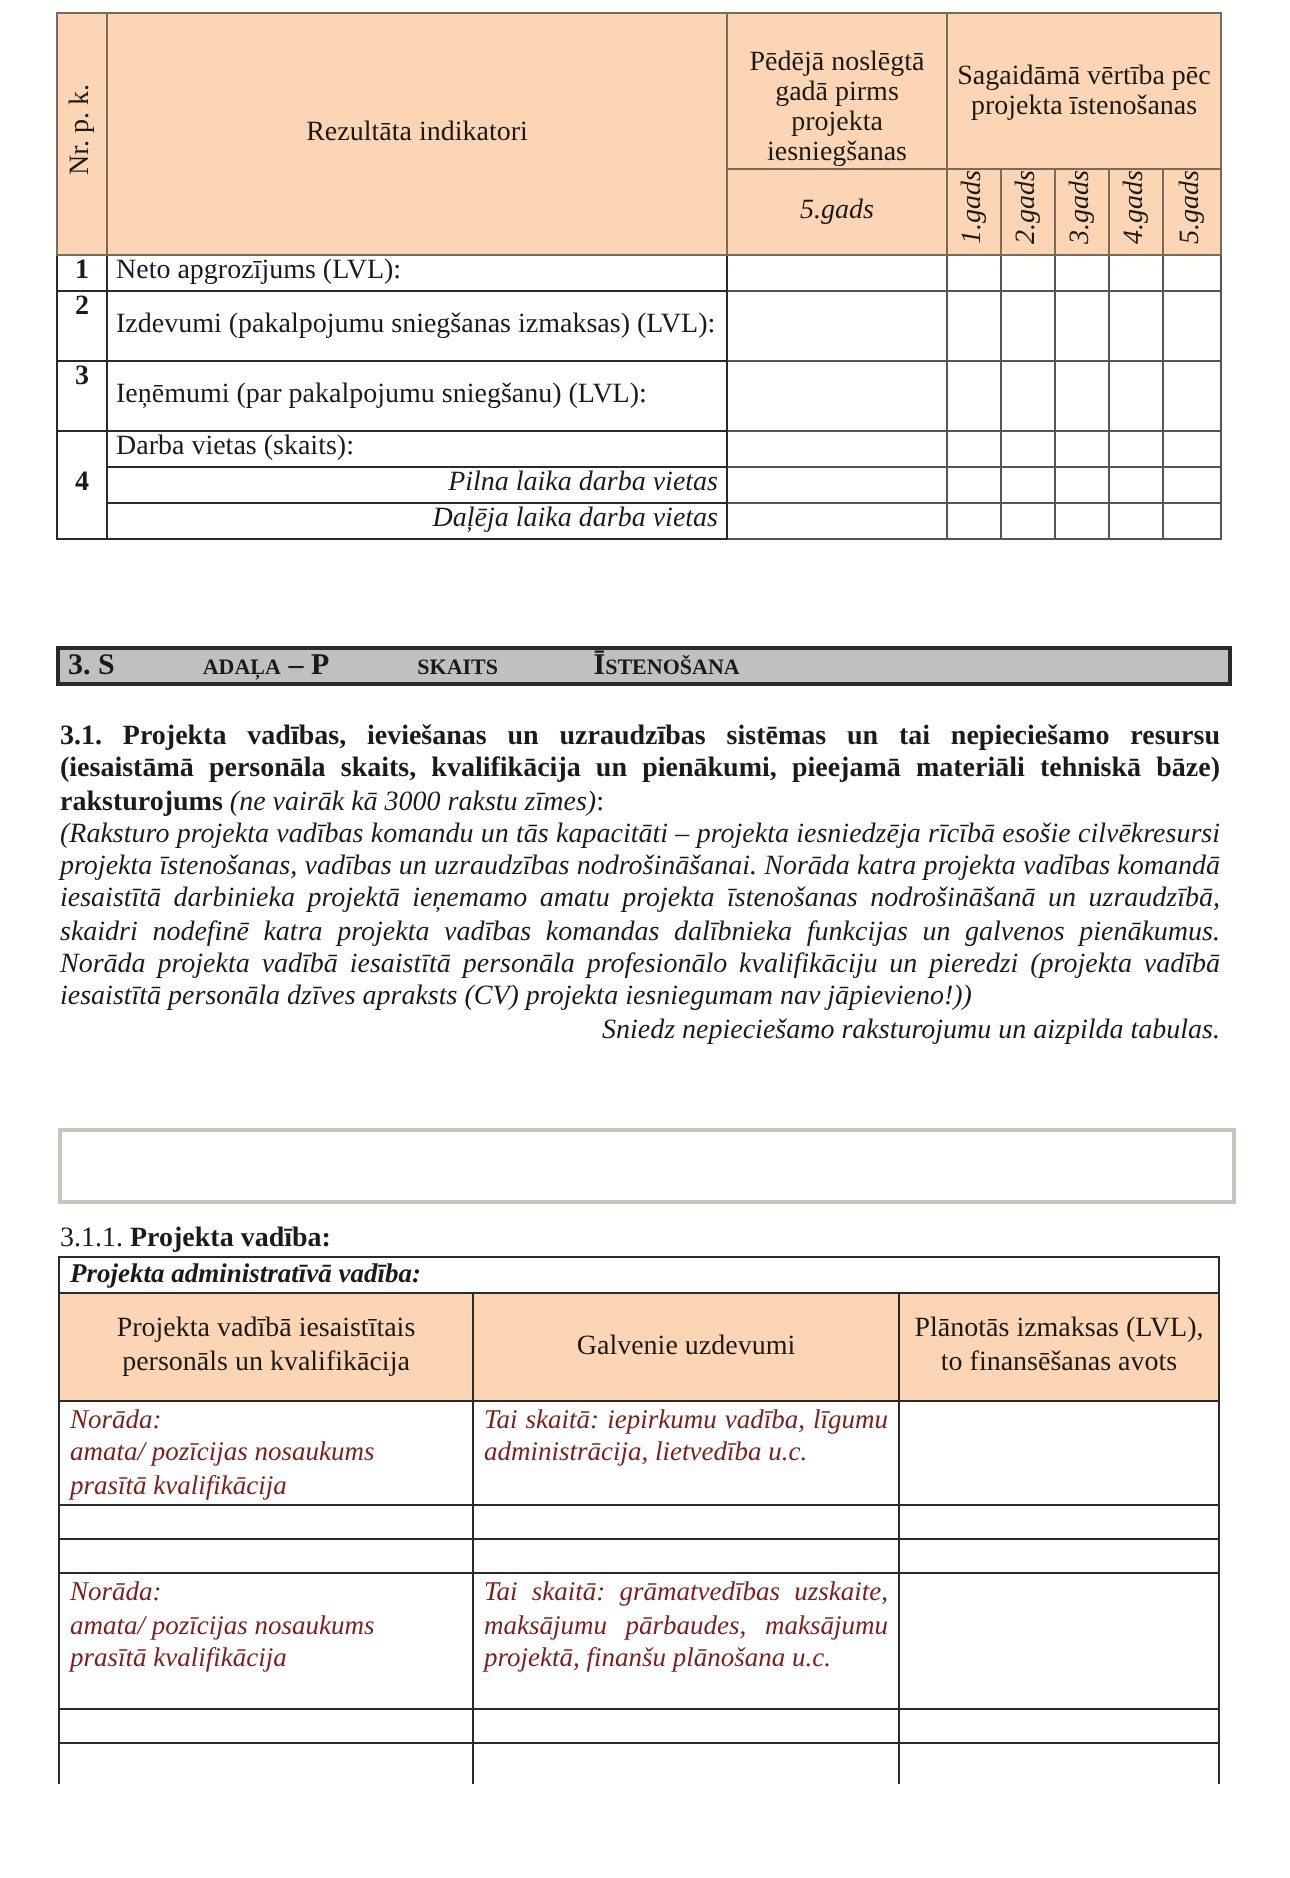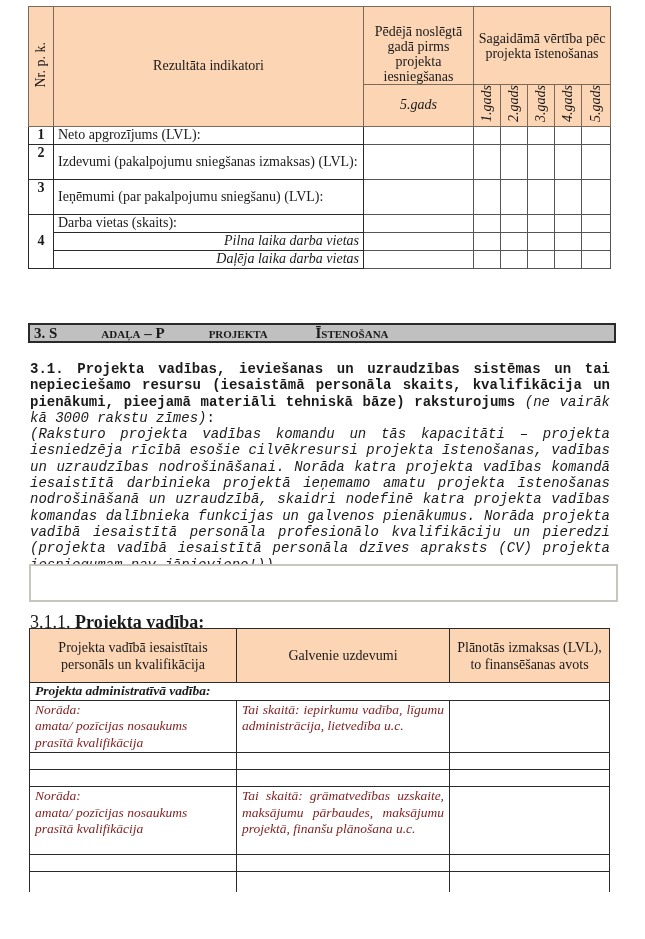--- a/index.html
+++ b/index.html
@@ -25,26 +25,26 @@
   #sec-head {
     left: 28px; top: 323px; width: 588px; height: 20px;
     background: #c0c0c0; border: 2px solid #2a2a2a; box-sizing: border-box;
     font-weight: bold; font-size: 15px; line-height: 17px; padding-left: 4px;
   }
   #sec-head .sc { font-variant: small-caps; padding-left: 44px; }
   
   #para { left: 30px; top: 361px; width: 580px; font-size: 14px; line-height: 16.3px; text-align: justify; }
   #para .b { font-weight: bold; }
   #para .i { font-style: italic; }
-  #para p { margin: 0; font-family: Liberation Mono, monospace; }
+  #para p { margin: 0; }
   #answer-box {
     left: 29px; top: 564px; width: 589px; height: 38px;
     border: 2px solid #c8c6bc; box-sizing: border-box; background: #fff;
   }
-  #sub-head { left: 30px; top: 612px; font-size: 18px; }
+  #sub-head { left: 30px; top: 612px; font-size: 14px; }
   #sub-head .b { font-weight: bold; }
   
   #t2 { left: 29px; top: 628px; width: 580px; }
   #t2 td { border: 1.4px solid #2a2a2a; padding: 1px 5px; vertical-align: top; font-size: 13.5px; line-height: 16.5px; }
   #t2 td.hd { background: #fcd5b5; text-align: center; vertical-align: middle; font-size: 14px; line-height: 17px; }
   #t2 td.group { font-weight: bold; font-style: italic; padding-top: 0; padding-bottom: 0; }
   #t2 .i { font-style: italic; color: #7f1d1d; }
   #t2 .just { text-align: justify; text-align-last: left; }
   #t2 tr.blank td { height: 16px; padding: 0; }
   #t2 tr.open td { border-bottom: none; height: 18px; }
@@ -136,21 +136,21 @@
         <td class="cell yr"></td>
         <td class="cell yr"></td>
         <td class="cell yr"></td>
         <td class="cell yr"></td>
   </tr>
 </tbody>
   </table>
 
 <div id="sec-head" class="abs">
   <span>3.</span>
-  <span>S</span><span class="sc">adaļa – </span><span>P</span><span class="sc">projekta </span><span class="sc">Īstenošana</span>
+  <span>S</span><span class="sc">adaļa – </span><span>P</span><span class="sc">skaits </span><span class="sc">Īstenošana</span>
 </div>
 
 <div id="para" class="abs">
   <p>
     <span class="b">3.1. Projekta vadības, ieviešanas un uzraudzības sistēmas un tai nepieciešamo resursu (iesaistāmā personāla skaits, kvalifikācija un pienākumi, pieejamā materiāli tehniskā bāze) raksturojums</span><span class="i"> (ne vairāk kā 3000 rakstu zīmes)</span><span>:</span>
   </p>
   <p class="i">(Raksturo projekta vadības komandu un tās kapacitāti – projekta iesniedzēja rīcībā esošie cilvēkresursi projekta īstenošanas, vadības un uzraudzības nodrošināšanai. Norāda katra projekta vadības komandā iesaistītā darbinieka projektā ieņemamo amatu projekta īstenošanas nodrošināšanā un uzraudzībā, skaidri nodefinē katra projekta vadības komandas dalībnieka funkcijas un galvenos pienākumus. Norāda projekta vadībā iesaistītā personāla profesionālo kvalifikāciju un pieredzi (projekta vadībā iesaistītā personāla dzīves apraksts (CV) projekta iesniegumam nav jāpievieno!))</p>
   <p class="i" style="text-align:right">Sniedz nepieciešamo raksturojumu un aizpilda tabulas.</p>
 </div>
 
@@ -160,29 +160,29 @@
   <span>3.1.1.</span> <span class="b">Projekta vadība:</span>
 </div>
 
 <table id="t2" class="abs">
   <colgroup>
       <col style="width:207px">
       <col style="width:213px">
       <col style="width:160px">
     </colgroup>
   <tbody>
-      <tr style="height:54px">
+      <tr>
+        <td colspan="3" class="group">Projekta administratīvā vadība:</td>
+      </tr>
+
+  <tr style="height:54px">
     <td class="hd">Projekta vadībā iesaistītais personāls un kvalifikācija</td>
     <td class="hd">Galvenie uzdevumi</td>
     <td class="hd">Plānotās izmaksas (LVL), to finansēšanas avots</td>
   </tr>
-
-  <tr>
-        <td colspan="3" class="group">Projekta administratīvā vadība:</td>
-      </tr>
   <tr style="height:52px">
     <td class="i">
       <div>Norāda:</div>
       <div>amata/ pozīcijas nosaukums</div>
       <div>prasītā kvalifikācija</div>
     </td>
     <td class="i just">Tai skaitā: iepirkumu vadība, līgumu administrācija, lietvedība u.c.</td>
     <td></td>
   </tr>
   <tr class="blank">

